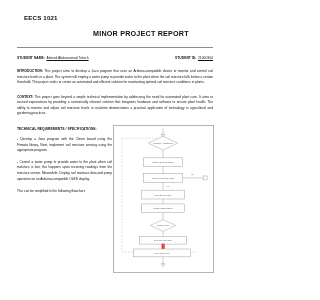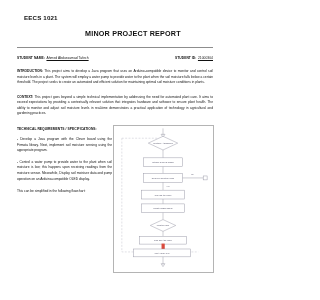--- a/index.html
+++ b/index.html
@@ -34,21 +34,21 @@
     font-weight: bold;
     letter-spacing: 0.15px;
     margin-top: 14px;
     margin-left: 7px;
   }
   .report-title {
     font-size: 7.2px;
     font-weight: bold;
     letter-spacing: 0.2px;
     margin-top: 8px;
-    margin-left: 24px;
+    margin-left: 32px;
     padding-left: 44px;
   }
   .rule {
     border: 0;
     border-top: 0.6px solid #8d8d8d;
     margin: 9px 0 0 0;
     width: 196px;
   }
 
   

